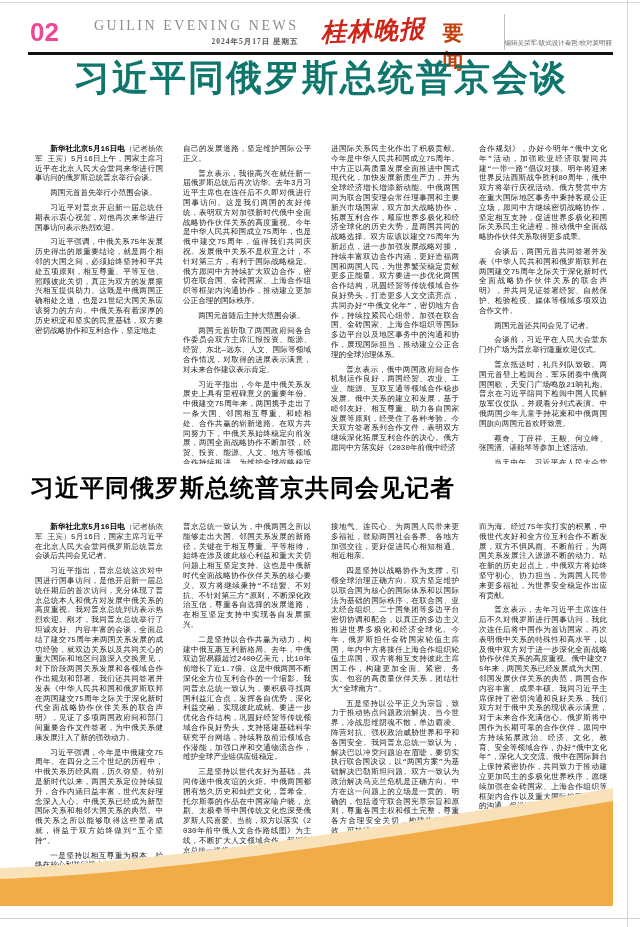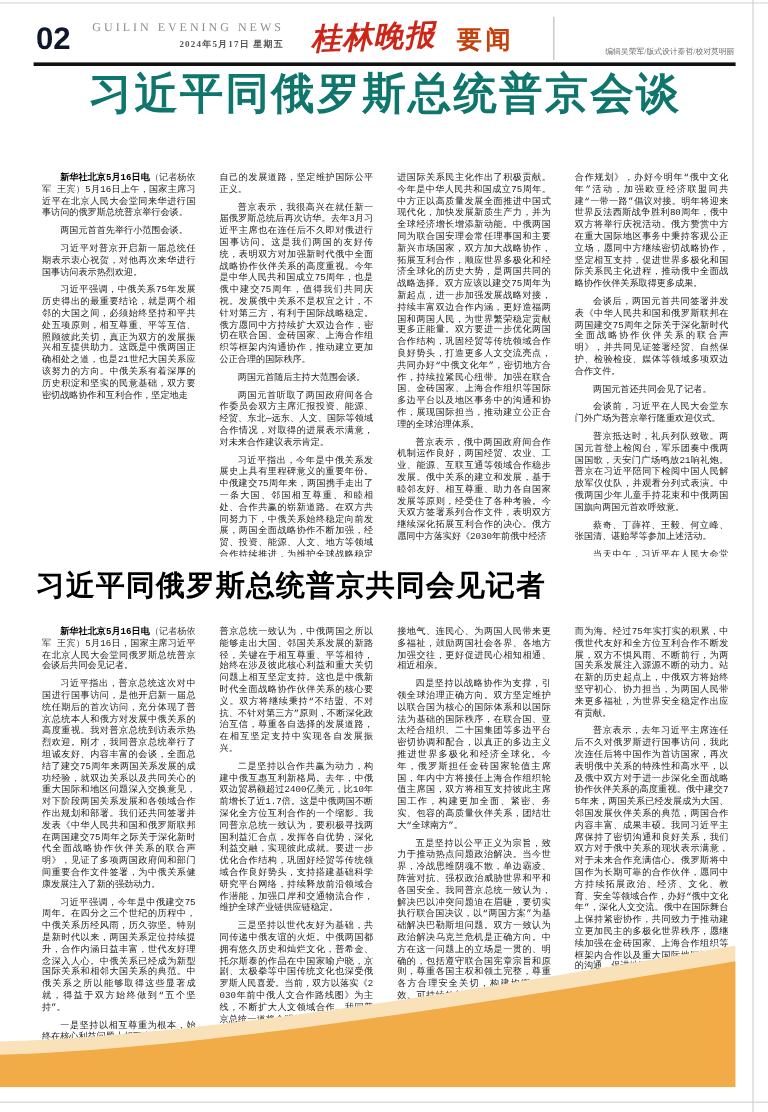--- a/index.html
+++ b/index.html
@@ -6,23 +6,23 @@
   .page{position:relative;width:640px;height:927px;background:#ffffff;overflow:hidden;
         font-family:"Liberation Serif","DejaVu Serif",serif;color:#1c1c1c;}
   
   .scan-top{position:absolute;left:0;top:2px;width:640px;height:1px;background:#d8d8d8;}
   .scan-right{position:absolute;left:627px;top:0;width:1px;height:927px;background:#d2d2d2;}
   .scan-bottom{position:absolute;left:0;top:918px;width:640px;height:1px;background:#d2d2d2;}
 
   
   .hdr{position:absolute;left:30px;top:12px;width:582px;height:40px;display:flex;align-items:flex-start;}
   .pagenum{font-family:"Liberation Sans","DejaVu Sans",sans-serif;font-size:26px;font-weight:bold;
-           color:#0f172a;line-height:40px;margin-right:18px;}
+           color:#ec4899;line-height:40px;margin-right:18px;}
   .enblock{display:flex;flex-direction:column;align-items:flex-end;margin-top:6px;}
-  .enname{font-size:10px;letter-spacing:2.5px;color:#8d8d8d;white-space:nowrap;}
+  .enname{font-size:14px;letter-spacing:2.5px;color:#8d8d8d;white-space:nowrap;margin-left:17px;}
   .endate{font-size:7.5px;font-weight:bold;color:#555;margin-top:3px;letter-spacing:1px;}
   .logo{font-size:25px;font-weight:900;font-style:italic;color:#cf2418;margin:2px 18px 0 22px;
         transform:rotate(-2deg);white-space:nowrap;letter-spacing:1px;}
   .section{font-family:"Liberation Sans","DejaVu Sans",sans-serif;font-size:21px;font-weight:700;
            color:#c2410c;margin-top:7px;letter-spacing:3px;}
   .hdr-divider{width:1px;height:36px;background:#bfbfbf;margin-left:32px;margin-top:2px;}
   .credits{margin-left:auto;align-self:flex-end;font-size:6.5px;color:#6b6b6b;padding-bottom:4px;white-space:nowrap;}
   .rule{position:absolute;left:28px;top:52px;width:585px;height:2.5px;background:#111;}
 
   

